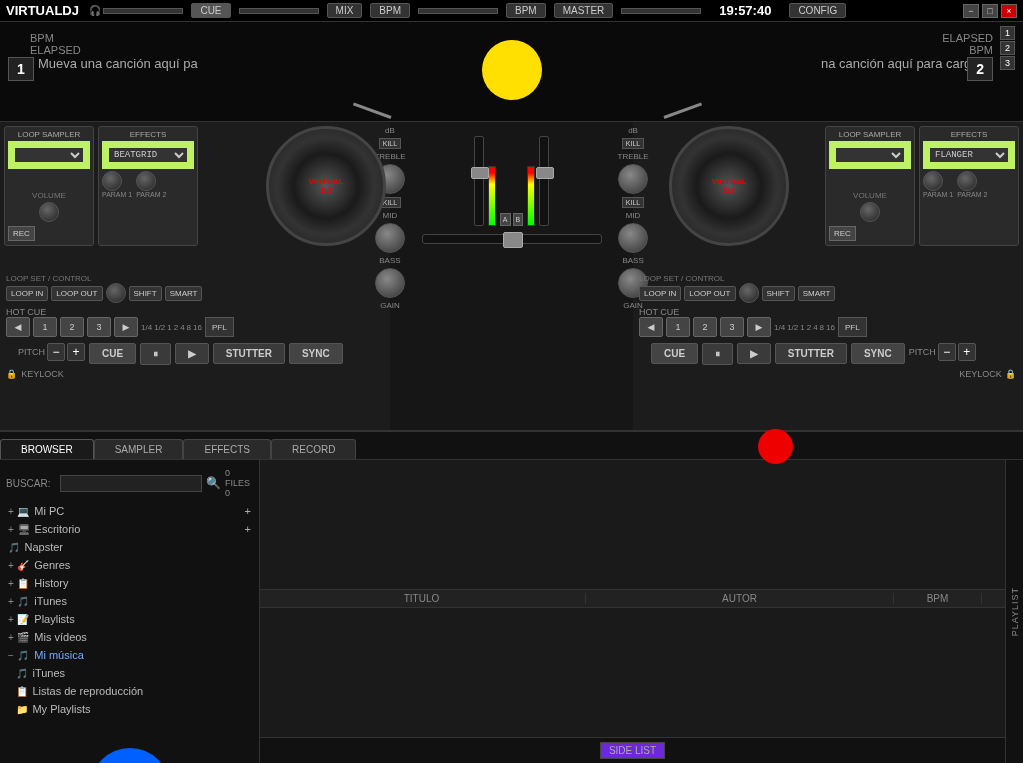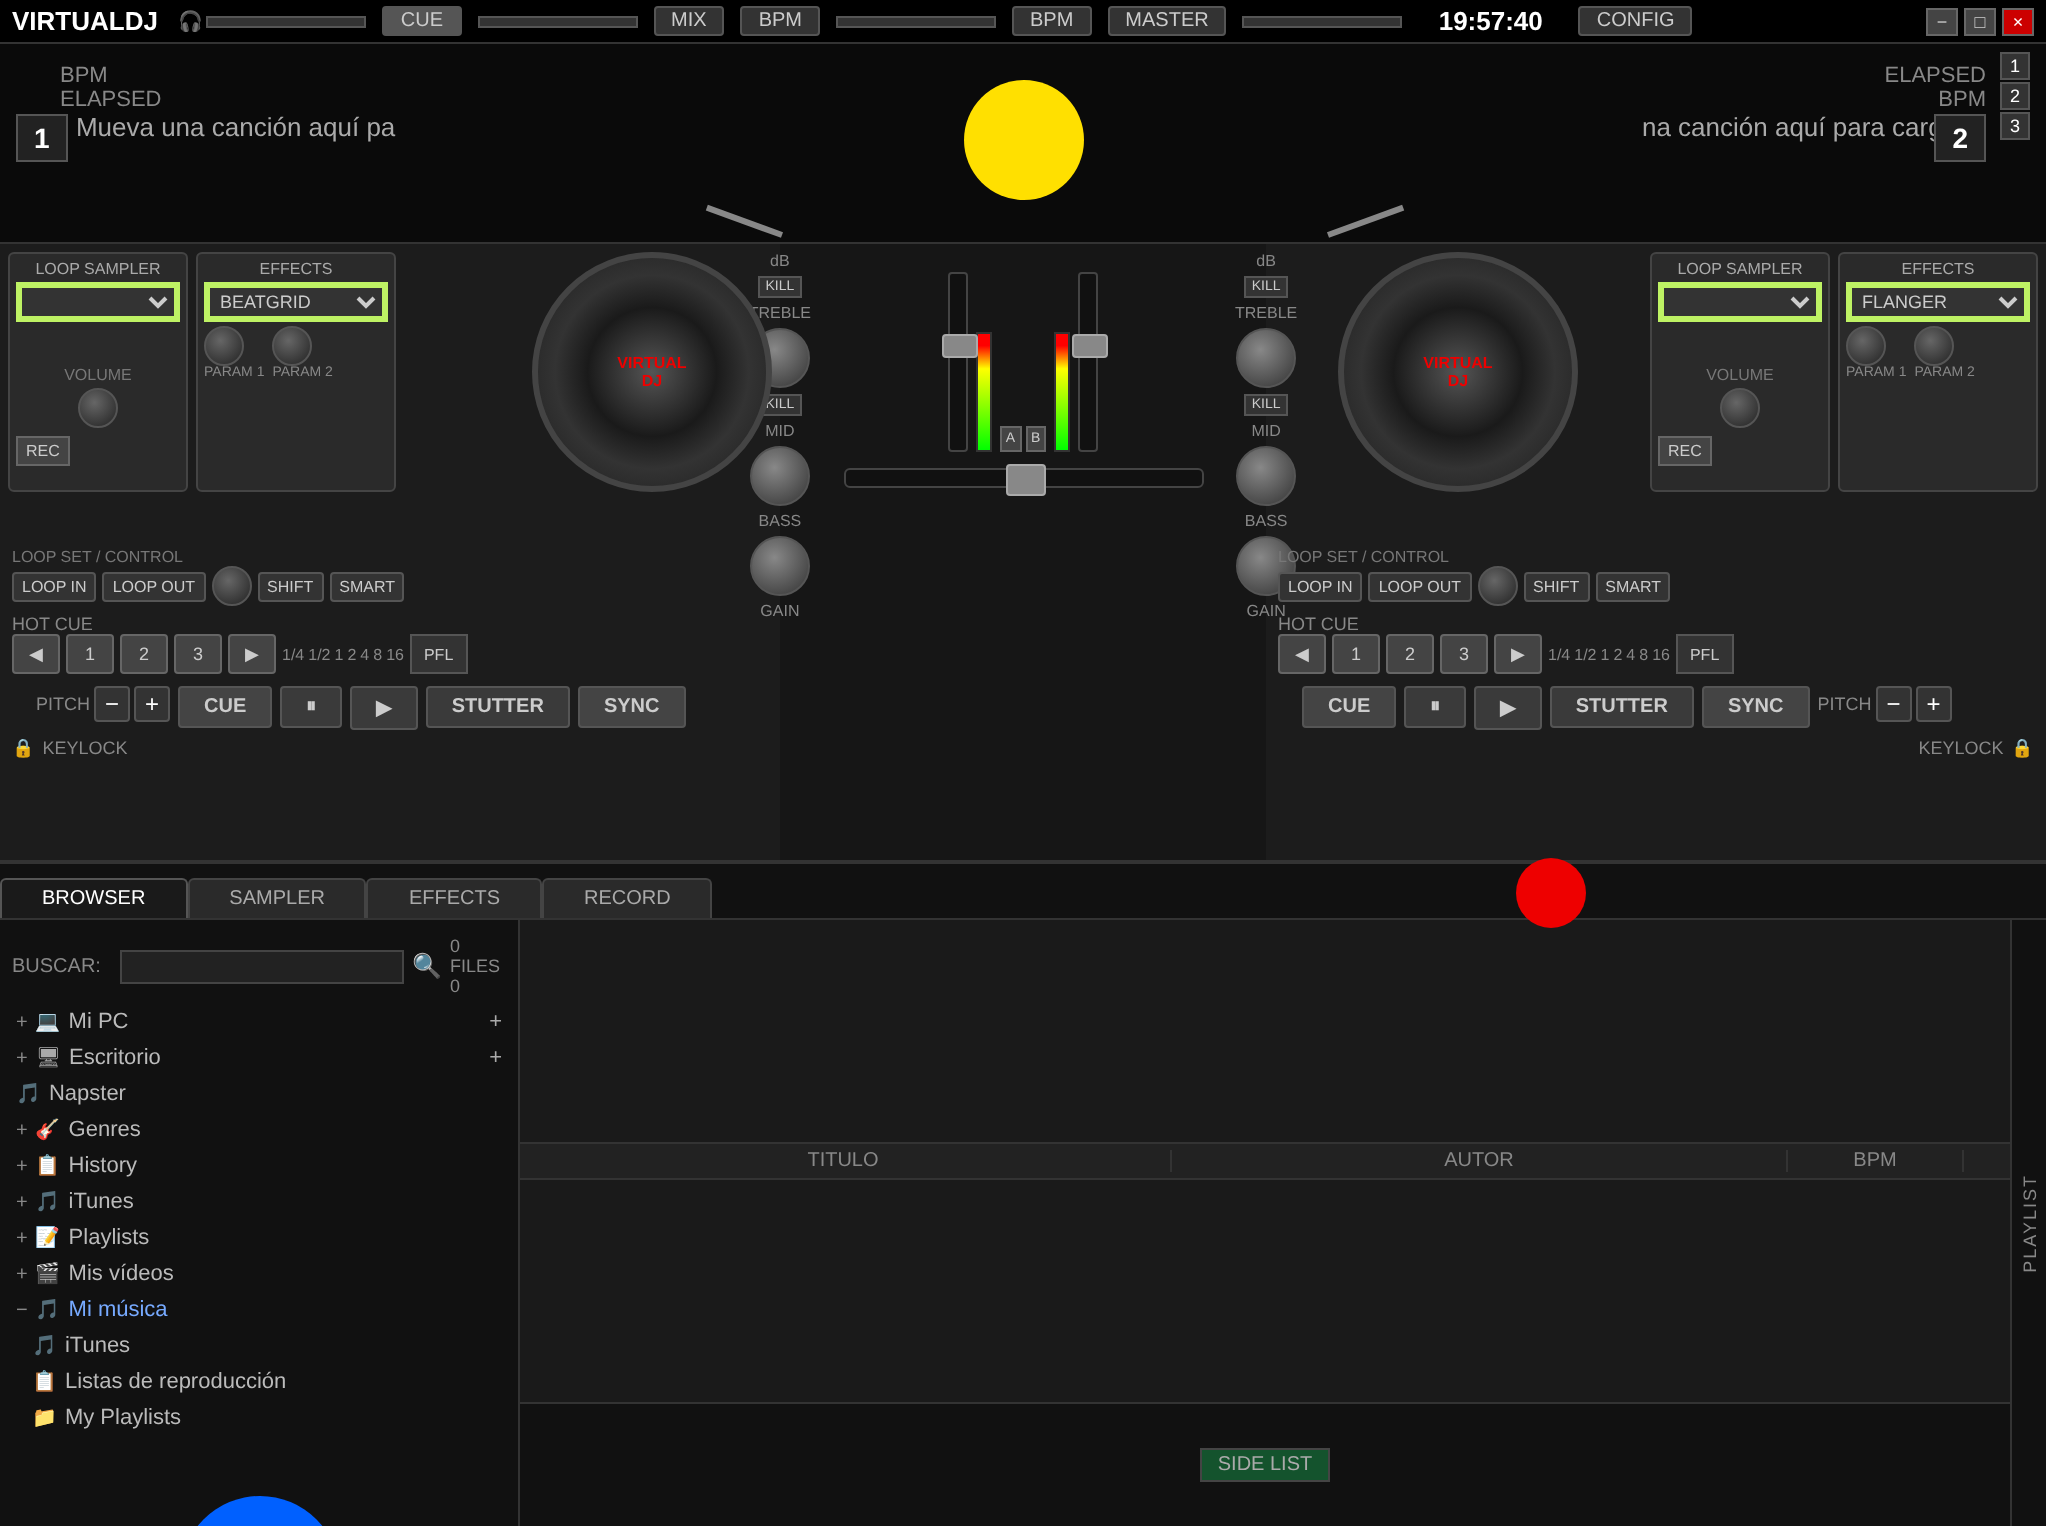--- a/index.html
+++ b/index.html
@@ -115,23 +115,24 @@
     .box-title {
       color: #aaa;
       font-size: 8px;
       text-align: center;
       margin-bottom: 2px;
     }
     .small-select {
       width: 100%;
       background: #333;
       color: #ccc;
-      border: 3px solid #bef264;
+      border: 7px solid #bef264;
       font-size: 9px;
       padding: 1px;
+      font-family: Liberation Mono, monospace;
     }
     .rec-btn {
       background: #444;
       border: 1px solid #666;
       color: #ccc;
       font-size: 8px;
       padding: 2px 4px;
       margin-top: 2px;
       cursor: pointer;
     }
@@ -459,27 +460,27 @@
       font-size: 10px;
       border-right: 1px solid #333;
       padding-right: 8px;
       margin-right: 8px;
     }
     .th:first-child { width: 320px; }
     .th:nth-child(2) { width: 300px; }
     .th:last-child { width: 80px; }
 
     .side-list-btn {
-      background: #14532d;
+      background: #6d28d9;
       border: 1px solid #444;
       color: #aaa;
       font-size: 10px;
       padding: 2px 8px;
       cursor: pointer;
-      margin: 18px auto;
+      margin: 0 auto;
       display: block;
       text-align: center;
     }
 
     
     #playlist-sidebar {
       width: 18px;
       background: #111;
       border-left: 1px solid #333;
       display: flex;

